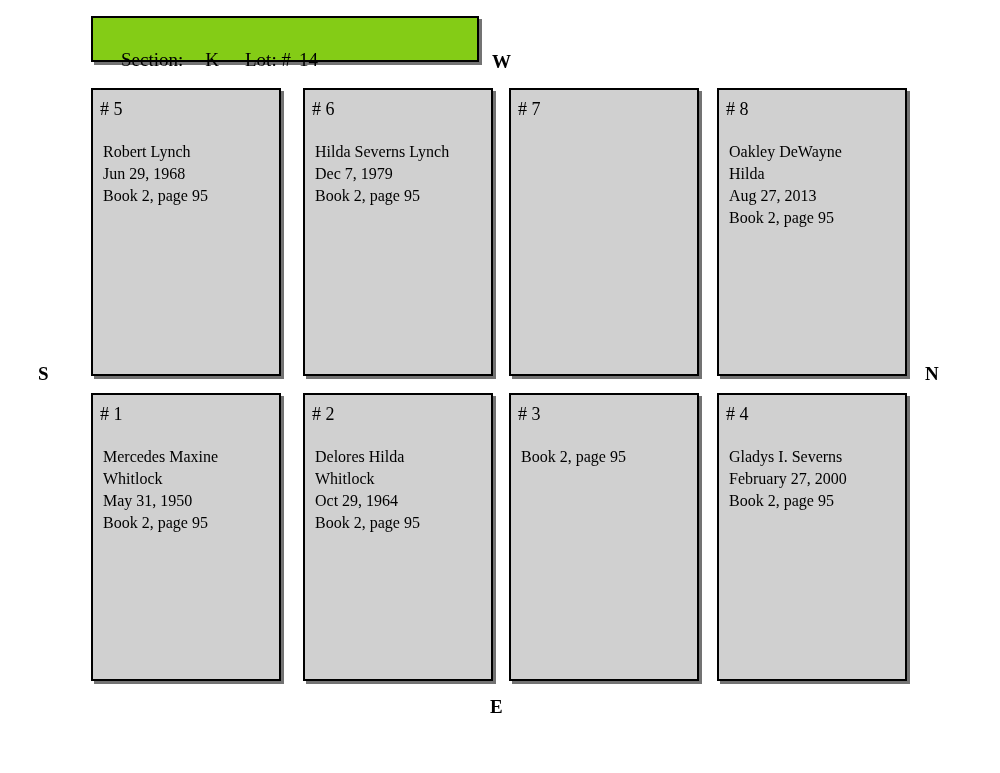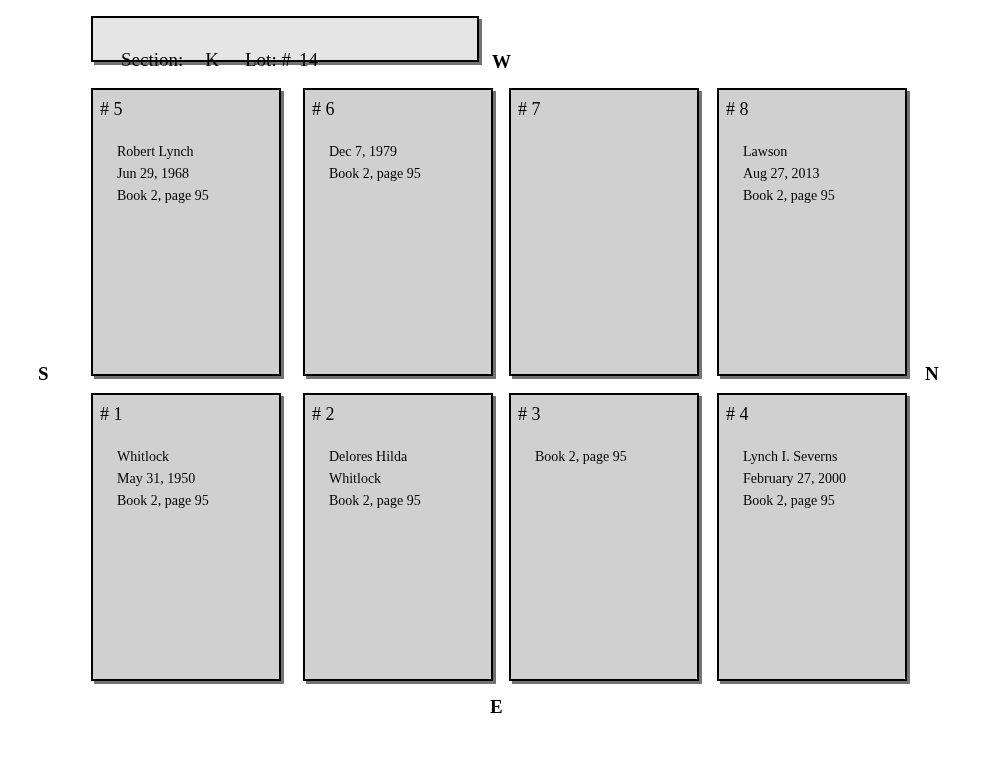--- a/index.html
+++ b/index.html
@@ -17,21 +17,21 @@
     overflow: hidden;
   }
 
   
   .header-box {
     position: absolute;
     left: 91px;
     top: 16px;
     width: 388px;
     height: 46px;
-    background: #e5e5e5;
+    background: #84cc16;
     border: 2px solid #000000;
     box-shadow: 3px 3px 0 rgba(0,0,0,0.55);
     box-sizing: border-box;
   }
   .header-row {
     position: absolute;
     left: 9px;
     top: 7px;
     white-space: pre;
     font-size: 19px;
@@ -83,24 +83,24 @@
   .plot-number {
     position: absolute;
     left: 7px;
     top: 9px;
     font-size: 18px;
     line-height: 21px;
     white-space: pre;
   }
   .plot-body {
     position: absolute;
-    left: 24px;
+    left: 10px;
     top: 51px;
     right: 5px;
-    font-size: 14px;
+    font-size: 16px;
     line-height: 22px;
   }
   .plot-line {
     white-space: pre;
     display: block;
   }
   .plot-line:empty { display: none; }
 </style>
 </head>
 <body>
@@ -121,59 +121,63 @@
       <div class="plot-number"># 5</div>
       <div class="plot-body">
         <span class="plot-line">Robert Lynch</span>
         <span class="plot-line">Jun 29, 1968</span>
         <span class="plot-line">Book 2, page 95</span>
       </div>
     </div>
     <div class="plot r0 c1">
       <div class="plot-number"># 6</div>
       <div class="plot-body">
+        <span class="plot-line">Hilda Severns Lynch</span>
         <span class="plot-line">Dec 7, 1979</span>
         <span class="plot-line">Book 2, page 95</span>
       </div>
     </div>
     <div class="plot r0 c2">
       <div class="plot-number"># 7</div>
       <div class="plot-body"></div>
     </div>
     <div class="plot r0 c3">
       <div class="plot-number"># 8</div>
       <div class="plot-body">
-        <span class="plot-line">Lawson</span>
+        <span class="plot-line">Oakley DeWayne</span>
+        <span class="plot-line">Hilda</span>
         <span class="plot-line">Aug 27, 2013</span>
         <span class="plot-line">Book 2, page 95</span>
       </div>
     </div>
     <div class="plot r1 c0">
       <div class="plot-number"># 1</div>
       <div class="plot-body">
+        <span class="plot-line">Mercedes Maxine</span>
         <span class="plot-line">Whitlock</span>
         <span class="plot-line">May 31, 1950</span>
         <span class="plot-line">Book 2, page 95</span>
       </div>
     </div>
     <div class="plot r1 c1">
       <div class="plot-number"># 2</div>
       <div class="plot-body">
         <span class="plot-line">Delores Hilda</span>
         <span class="plot-line">Whitlock</span>
+        <span class="plot-line">Oct 29, 1964</span>
         <span class="plot-line">Book 2, page 95</span>
       </div>
     </div>
     <div class="plot r1 c2">
       <div class="plot-number"># 3</div>
       <div class="plot-body">
         <span class="plot-line">Book 2, page 95</span>
       </div>
     </div>
     <div class="plot r1 c3">
       <div class="plot-number"># 4</div>
       <div class="plot-body">
-        <span class="plot-line">Lynch I. Severns</span>
+        <span class="plot-line">Gladys I. Severns</span>
         <span class="plot-line">February 27, 2000</span>
         <span class="plot-line">Book 2, page 95</span>
       </div>
     </div>
   </div>
 
 </body></html>

